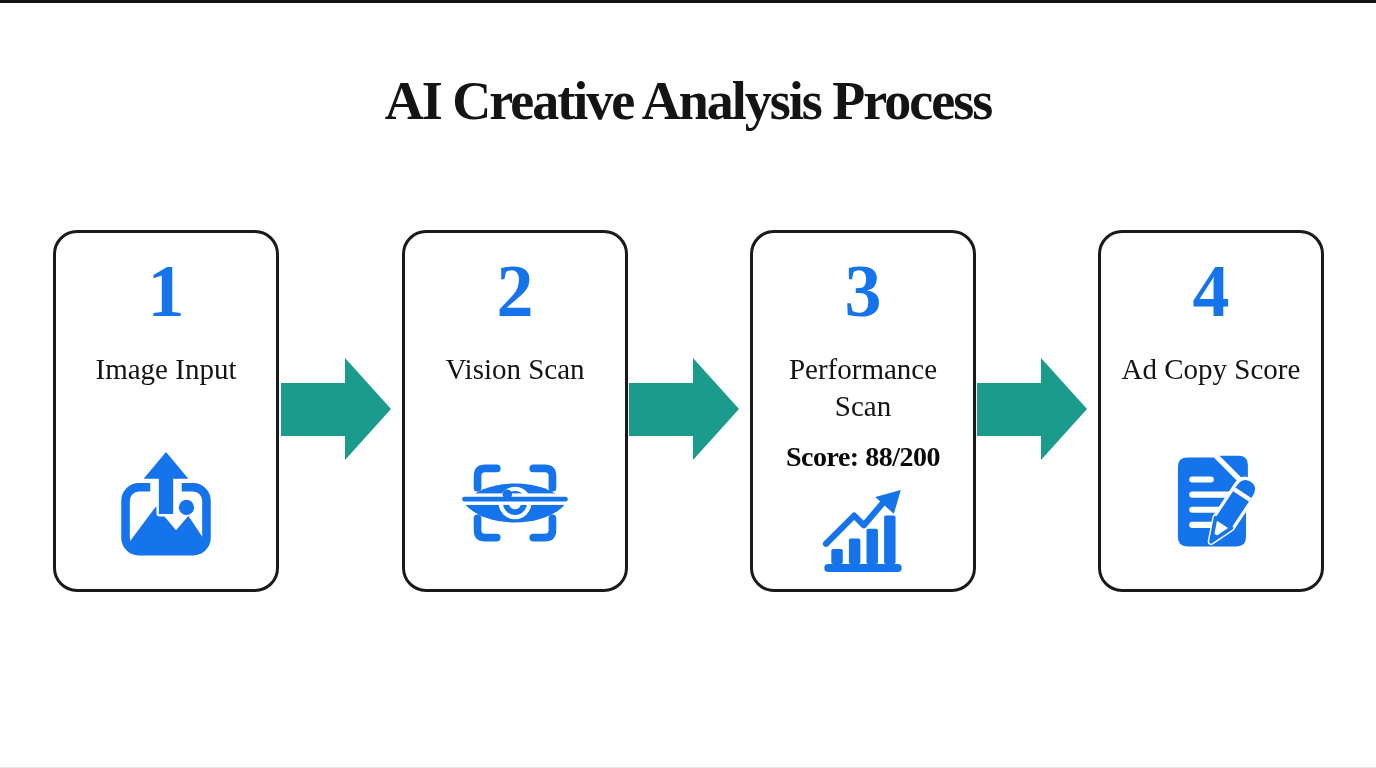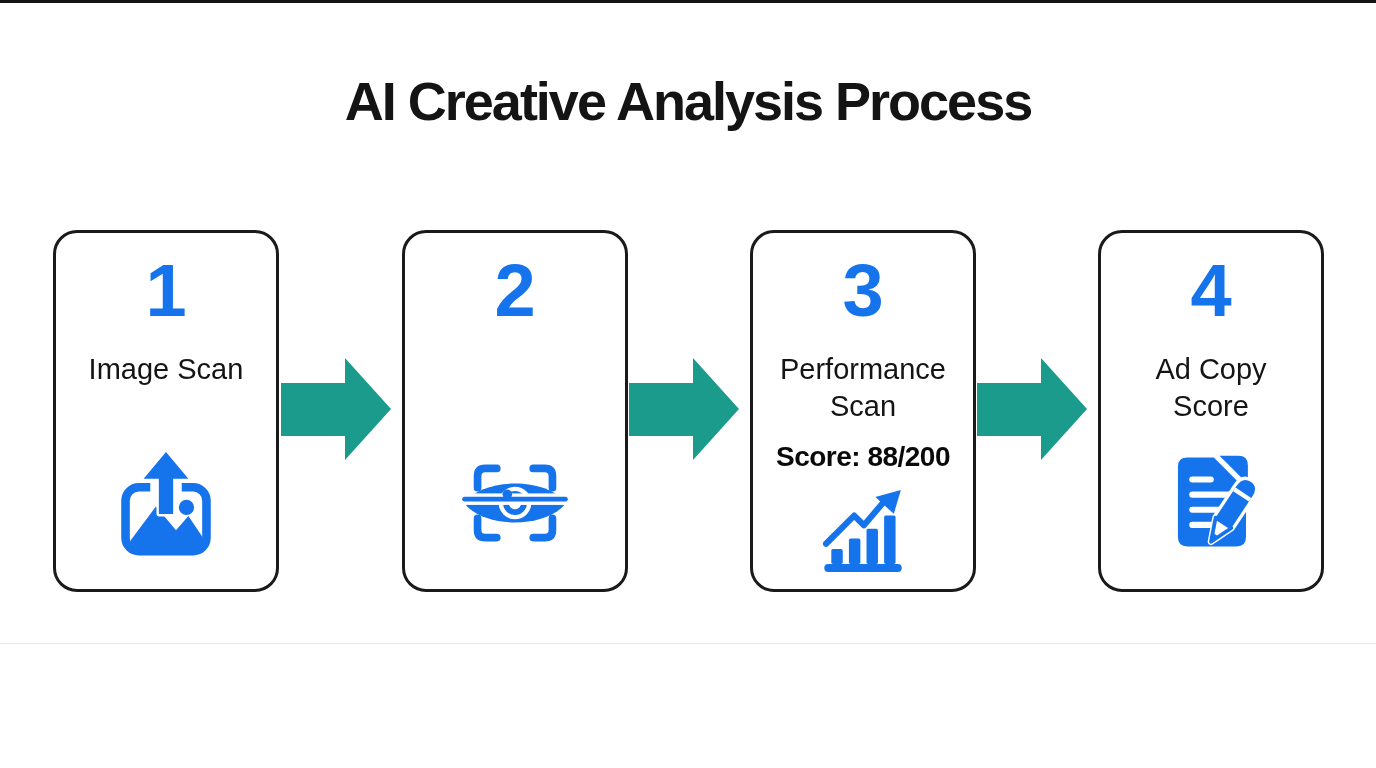--- a/index.html
+++ b/index.html
@@ -1,21 +1,21 @@
 <!DOCTYPE html>
 <html style="--blue: #1573eb; --teal: #1a9b8c; --ink: #141414; --card-border: #1a1a1a;"><head>
 <meta charset="utf-8">
 <style>
   html,body{margin:0;padding:0;background:#fff;}
   #stage{
     position:relative;
-    width:1376px;height:644px;
+    width:1376px;height:768px;
     background:#ffffff;
     overflow:hidden;
-    font-family:Liberation Sans, sans-serif;
+    font-family:Liberation Serif, serif;
     color:#141414;
   }
   :root{
     --blue:#1573eb;
     --teal:#1a9b8c;
     --ink:#141414;
     --card-border:#1a1a1a;
   }
   .top-edge{
     position:absolute;left:0;top:0;width:1376px;height:3px;
@@ -77,21 +77,21 @@
 <body>
 
 <div id="stage">
 
   <div class="top-edge"></div>
 
   <div class="title">AI Creative Analysis Process</div>
 
   <div class="card card1">
     <div class="num">1</div>
-    <div class="label">Image Scan</div>
+    <div class="label">Image Input</div>
     <div class="icon-wrap">
       <svg width="100" height="110" viewBox="0 0 105 115" aria-hidden="true">
         <defs>
             <clipPath id="frameClip">
               <rect x="15" y="45" width="76" height="58" rx="8"></rect>
             </clipPath>
           </defs>
         <rect x="10" y="40" width="85" height="67" rx="14" fill="none" stroke="currentColor" stroke-width="9"></rect>
         <rect x="36" y="32" width="33" height="16" fill="#fff"></rect>
         <g clip-path="url(#frameClip)">
@@ -99,20 +99,21 @@
         </g>
         <circle cx="74" cy="61" r="8" fill="currentColor"></circle>
         <path d="M52.5,3 L76,31 L60,31 L60,68 L45,68 L45,31 L29,31 Z" fill="none" stroke="#fff" stroke-width="5" stroke-linejoin="round"></path>
         <path d="M52.5,3 L76,31 L60,31 L60,68 L45,68 L45,31 L29,31 Z" fill="currentColor"></path>
       </svg>
     </div>
   </div>
 
   <div class="card card2">
     <div class="num">2</div>
+    <div class="label">Vision Scan</div>
     <div class="icon-wrap">
       <svg width="106" height="96" viewBox="0 0 110 100" aria-hidden="true">
         <g fill="none" stroke="currentColor" stroke-width="8" stroke-linecap="round">
           <path d="M16,34 V22 Q16,14 24,14 H36"></path>
           <path d="M74,14 H86 Q94,14 94,22 V34"></path>
           <path d="M16,66 V78 Q16,86 24,86 H36"></path>
           <path d="M94,66 V78 Q94,86 86,86 H74"></path>
         </g>
         <path d="M2,50 C22,23 88,23 108,50 C88,77 22,77 2,50 Z" fill="currentColor"></path>
         <circle cx="55" cy="50" r="17" fill="#fff"></circle>

